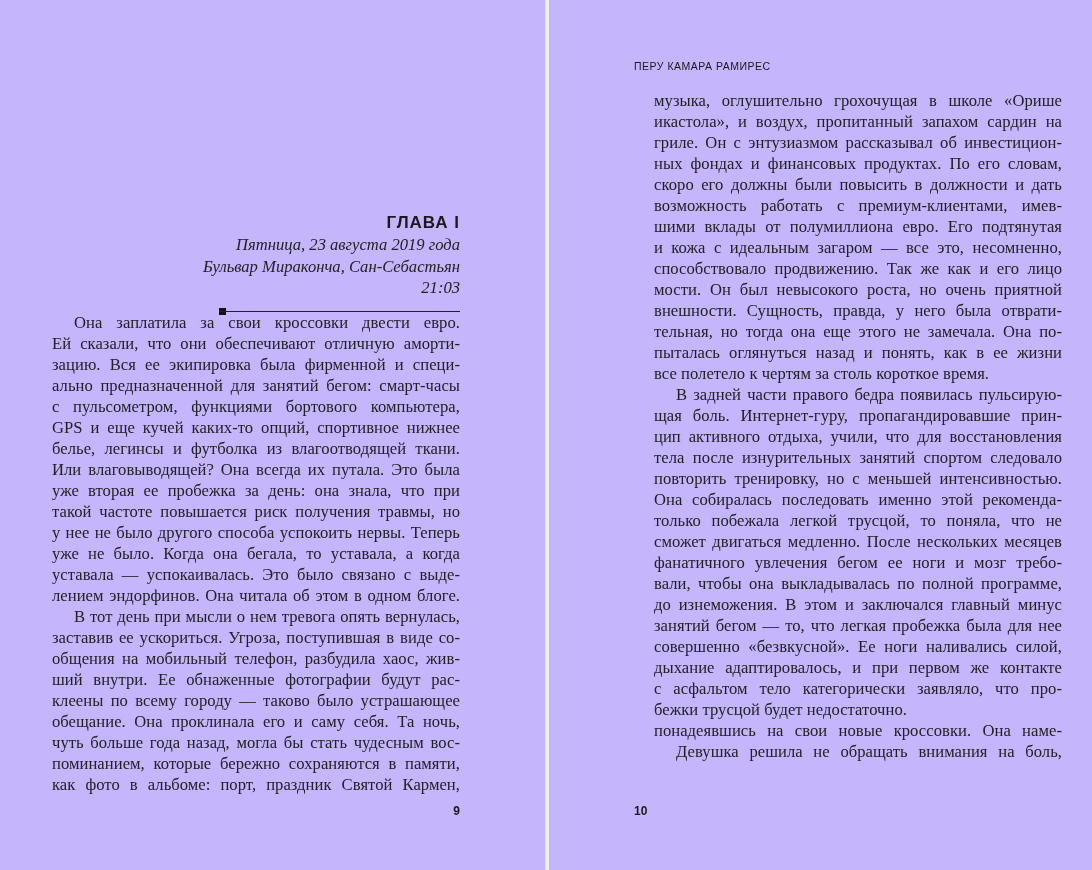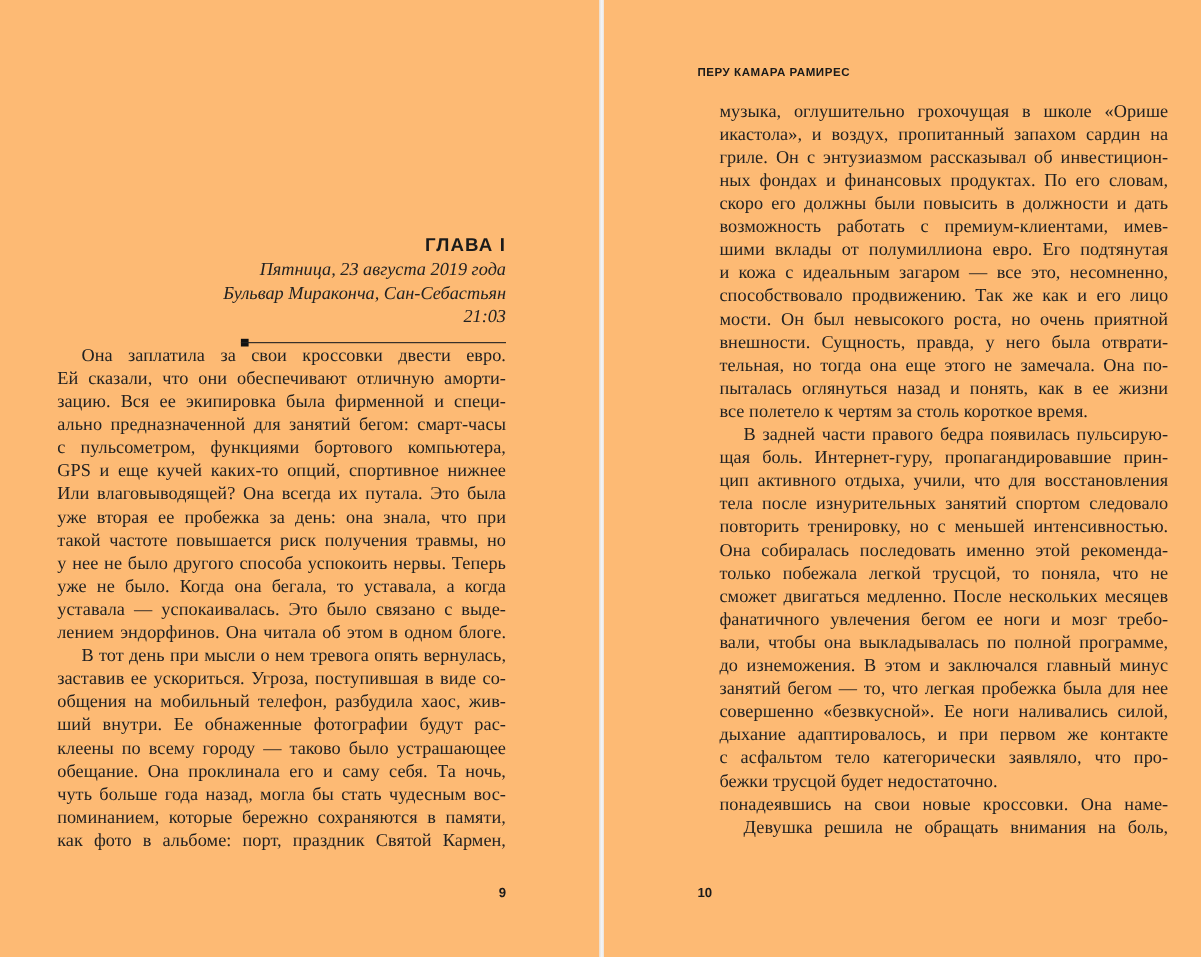--- a/index.html
+++ b/index.html
@@ -2,21 +2,21 @@
 <html><head>
 <meta charset="utf-8">
 <style>
   html, body { margin: 0; padding: 0; }
   body {
     width: 1092px; height: 870px; overflow: hidden;
     background: #ffffff; position: relative;
     font-family: "Liberation Serif", "DejaVu Serif", serif;
     color: #222222;
   }
-  .page { position: absolute; top: 0; height: 870px; background: #fdba74; }
+  .page { position: absolute; top: 0; height: 870px; background: #c4b5fd; }
   .page-left { left: 0; width: 545px; }
   .page-right { left: 549px; width: 543px; }
   .gutter {
     position: absolute; left: 545px; top: 0; width: 4px; height: 870px;
     background: linear-gradient(to right, #e2e2e2, #f4f4f4 50%, #e8e8e8);
   }
   .text-block { position: absolute; }
   .left-block { left: 52px; width: 408px; top: 312px; }
   .right-block { left: 654px; width: 408px; top: 90px; }
   .line {
@@ -42,21 +42,21 @@
     position: absolute; left: 219px; top: 311px; width: 241px; height: 1px;
     background: #222;
   }
   .rule-square {
     position: absolute; left: 219px; top: 308px; width: 7px; height: 7px;
     background: #111;
   }
   .running-head {
     position: absolute; left: 634px; top: 60px;
     font-family: "Liberation Sans", "DejaVu Sans", sans-serif;
-    font-weight: bold; font-size: 10.5px; letter-spacing: 0.5px; color: #1a1a1a;
+    font-weight: normal; font-size: 10.5px; letter-spacing: 0.5px; color: #1a1a1a;
   }
   .folio {
     position: absolute; top: 804px;
     font-family: "Liberation Sans", "DejaVu Sans", sans-serif;
     font-weight: bold; font-size: 12px; color: #1a1a1a;
   }
   .folio-left { left: 448px; width: 12px; text-align: right; }
   .folio-right { left: 634px; }
 </style>
 </head>
@@ -72,20 +72,21 @@
   <div class="rule-square"></div>
   <div class="rule"></div>
 
   <div class="text-block left-block">
     <span class="line indent">Она заплатила за свои кроссовки двести евро.</span>
     <span class="line">Ей сказали, что они обеспечивают отличную аморти-</span>
     <span class="line">зацию. Вся ее экипировка была фирменной и специ-</span>
     <span class="line">ально предназначенной для занятий бегом: смарт-часы</span>
     <span class="line">с пульсометром, функциями бортового компьютера,</span>
     <span class="line">GPS и еще кучей каких-то опций, спортивное нижнее</span>
+    <span class="line">белье, легинсы и футболка из влагоотводящей ткани.</span>
     <span class="line">Или влаговыводящей? Она всегда их путала. Это была</span>
     <span class="line">уже вторая ее пробежка за день: она знала, что при</span>
     <span class="line">такой частоте повышается риск получения травмы, но</span>
     <span class="line">у нее не было другого способа успокоить нервы. Теперь</span>
     <span class="line">уже не было. Когда она бегала, то уставала, а когда</span>
     <span class="line">уставала — успокаивалась. Это было связано с выде-</span>
     <span class="line">лением эндорфинов. Она читала об этом в одном блоге.</span>
     <span class="line indent">В тот день при мысли о нем тревога опять вернулась,</span>
     <span class="line">заставив ее ускориться. Угроза, поступившая в виде со-</span>
     <span class="line">общения на мобильный телефон, разбудила хаос, жив-</span>

